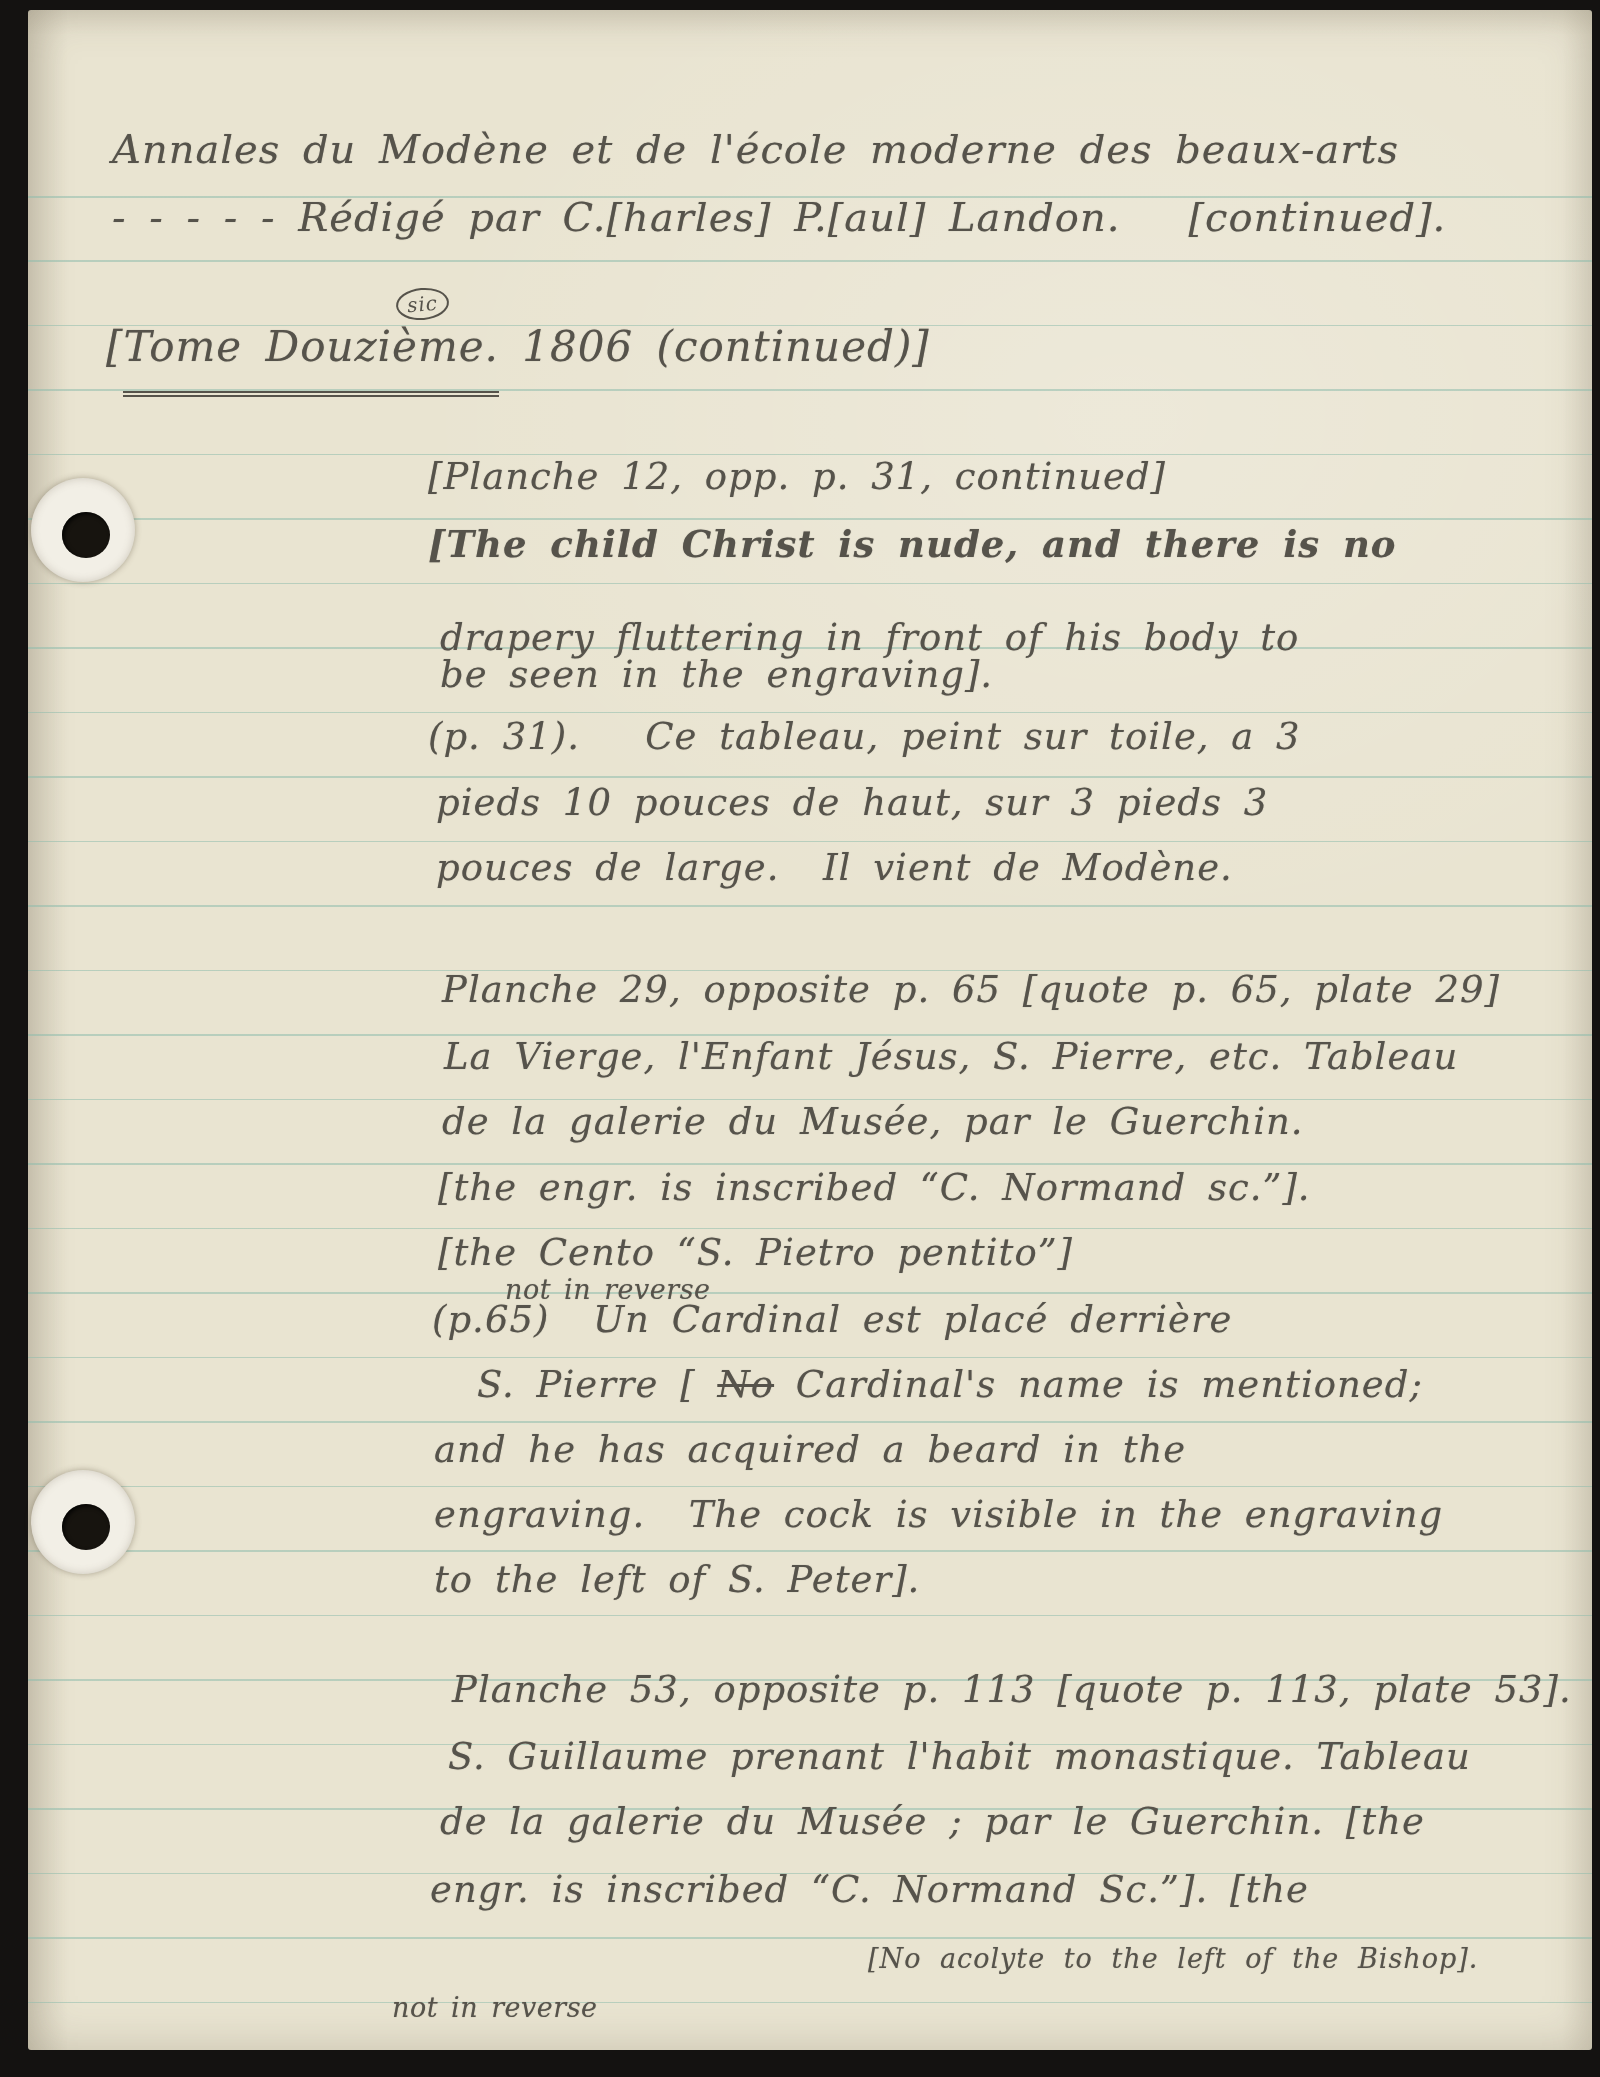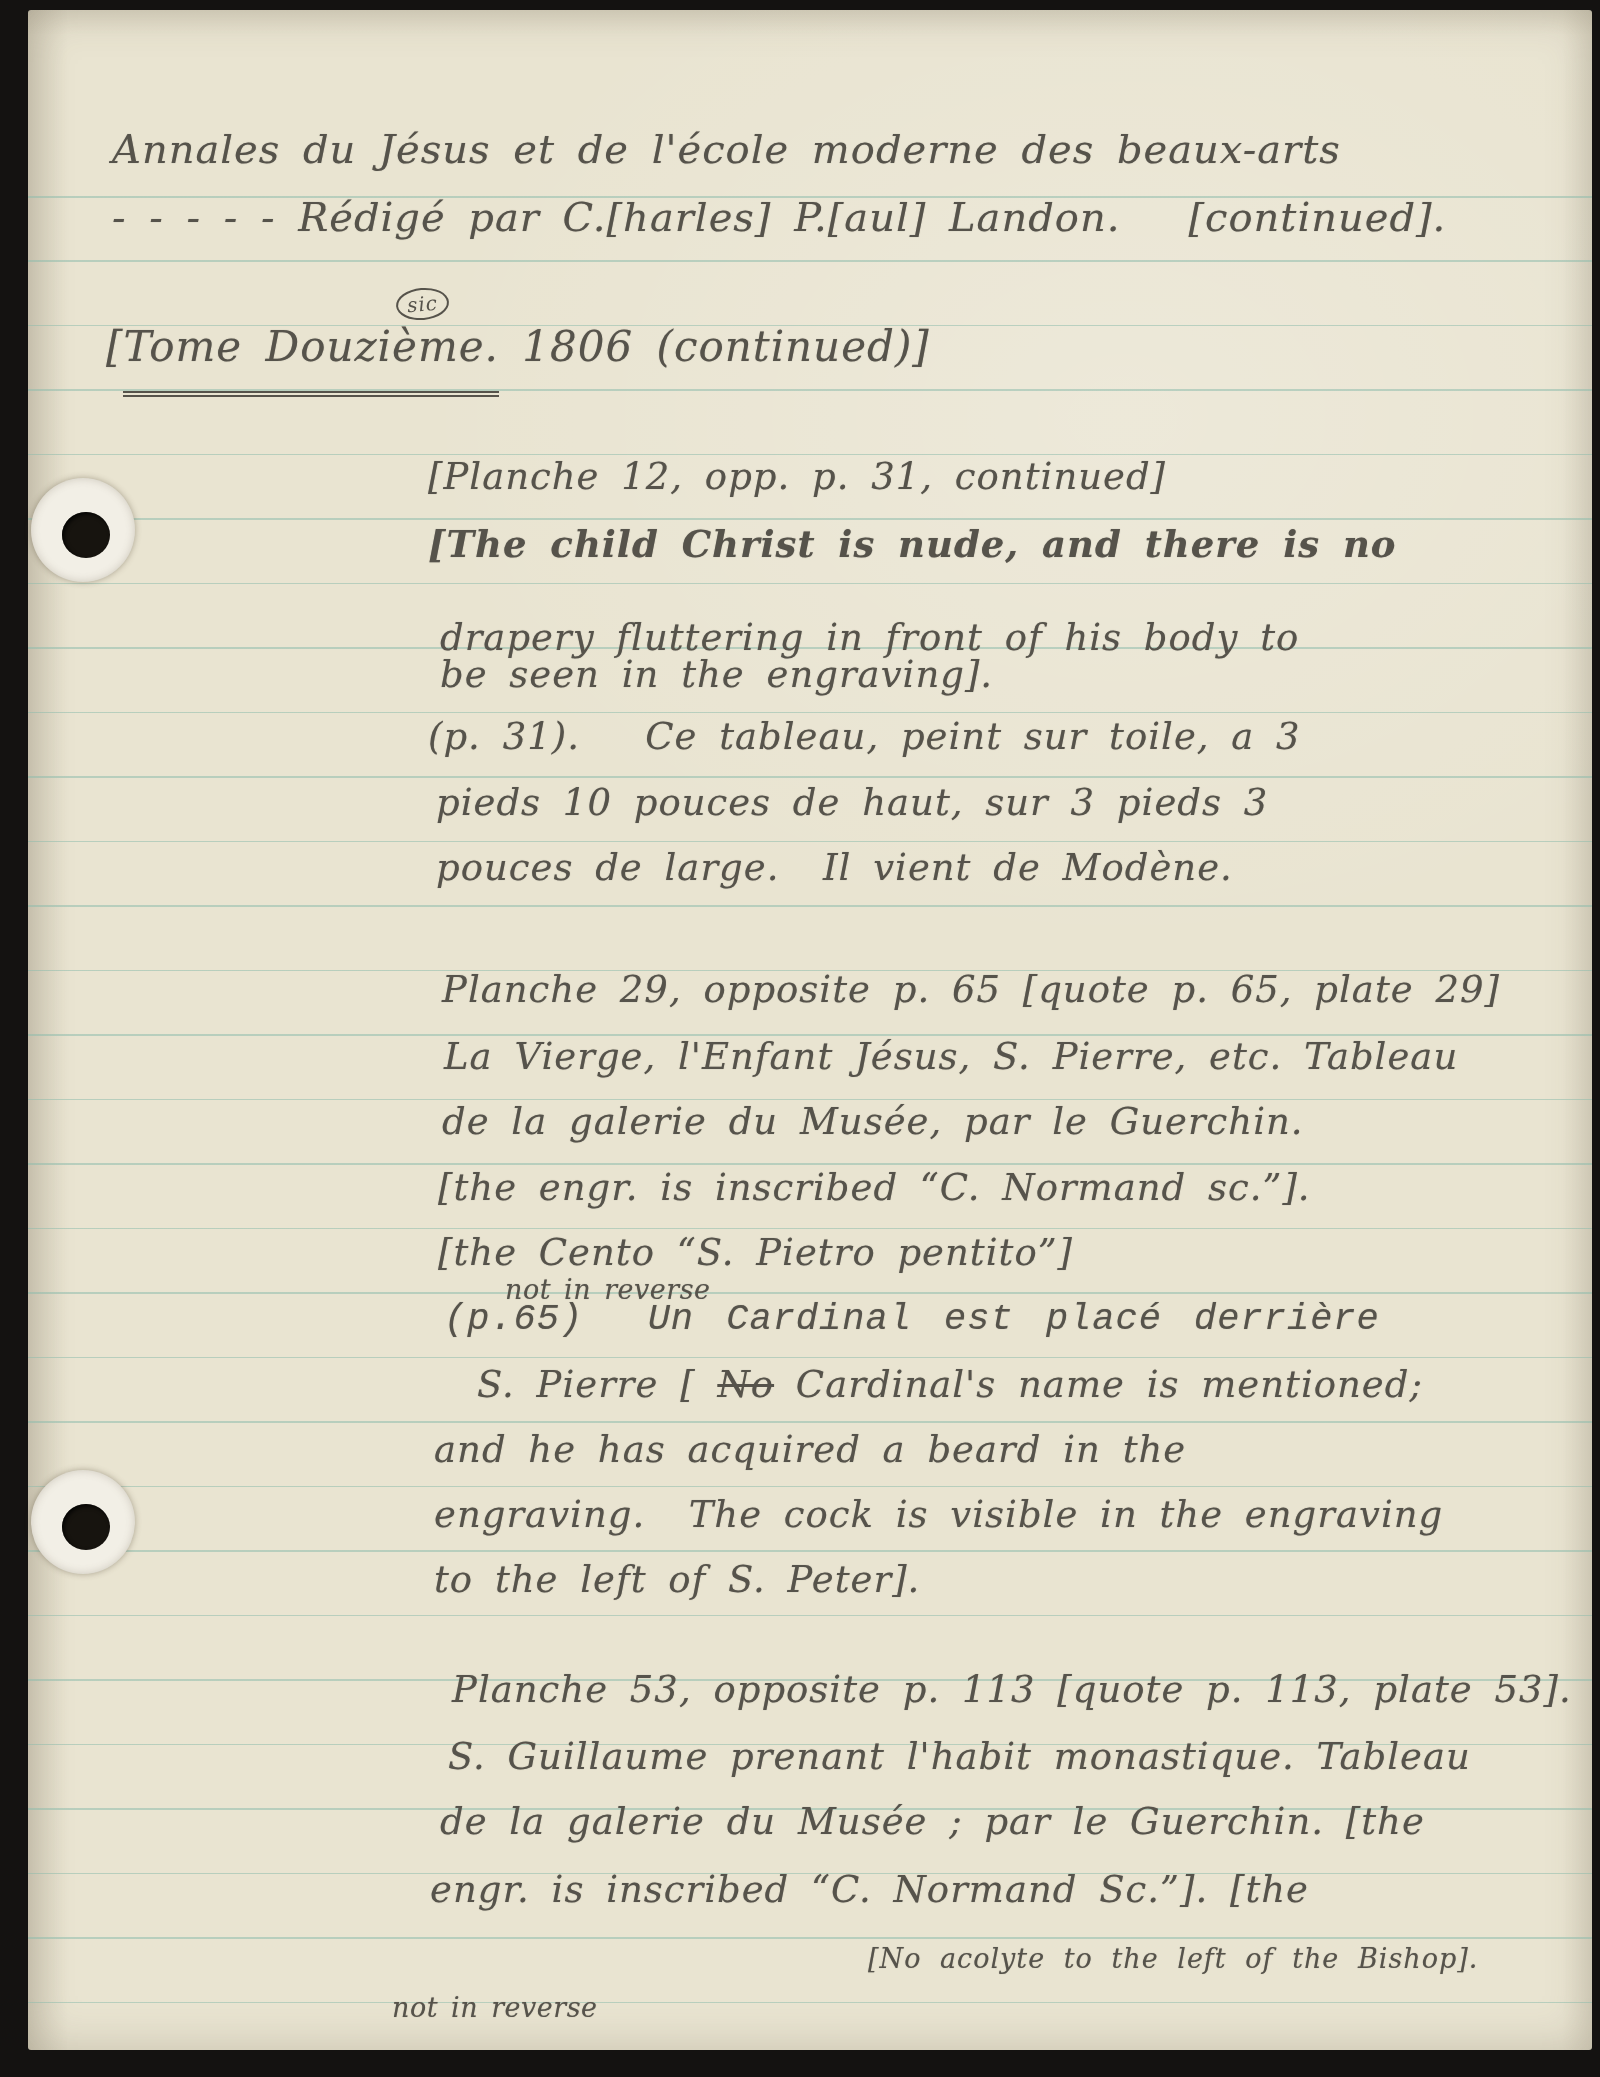--- a/index.html
+++ b/index.html
@@ -44,41 +44,41 @@
     <div class="ruling"></div>
   </div>
 
   <div class="punch" style="left:31px;top:478px;">
     <div class="punch-hole"></div>
   </div>
   <div class="punch" style="left:31px;top:1470px;">
     <div class="punch-hole"></div>
   </div>
 
-  <div class="hw size-h" style="left:112px;top:126px;">Annales du Jésus et de l'école moderne des beaux-arts</div>
+  <div class="hw size-h" style="left:112px;top:126px;">Annales du Modène et de l'école moderne des beaux-arts</div>
   <div class="hw size-h" style="left:112px;top:194px;">- - - - - Rédigé par C.[harles] P.[aul] Landon.   [continued].</div>
 
   <div class="sic" style="left:396px;top:288px;">sic</div>
   <div class="hw size-v" style="left:106px;top:322px;"><span>[</span><span class="u">Tome Douzième.</span><span> 1806 </span><span>(continued)]</span></div>
 
   <div class="hw size-b" style="left:428px;top:455px;">[Planche 12, opp. p. 31, continued]</div>
   <div class="hw size-b" style="left:428px;top:522px;font-weight:bold;">[The child Christ is nude, and there is no</div>
   <div class="hw size-b" style="left:440px;top:616px;">drapery fluttering in front of his body to</div>
   <div class="hw size-b" style="left:440px;top:653px;">be seen in the engraving].</div>
   <div class="hw size-b" style="left:428px;top:715px;">(p. 31).   Ce tableau, peint sur toile, a 3</div>
   <div class="hw size-b" style="left:436px;top:781px;">pieds 10 pouces de haut, sur 3 pieds 3</div>
   <div class="hw size-b" style="left:436px;top:846px;">pouces de large.  Il vient de Modène.</div>
 
   <div class="hw size-b" style="left:442px;top:968px;">Planche 29, opposite p. 65 [quote p. 65, plate 29]</div>
   <div class="hw size-b" style="left:444px;top:1035px;">La Vierge, l'Enfant Jésus, S. Pierre, etc. Tableau</div>
   <div class="hw size-b" style="left:442px;top:1100px;">de la galerie du Musée, par le Guerchin.</div>
   <div class="hw size-b" style="left:438px;top:1166px;">[the engr. is inscribed “C. Normand sc.”].</div>
   <div class="hw size-b" style="left:438px;top:1231px;">[the Cento “S. Pietro pentito”]</div>
   <div class="hw size-n" style="left:505px;top:1274px;">not in reverse</div>
-  <div class="hw size-b" style="left:444px;top:1298px;font-family:Liberation Mono, monospace;">(p.65)  Un Cardinal est placé derrière</div>
+  <div class="hw size-b" style="left:432px;top:1298px;">(p.65)  Un Cardinal est placé derrière</div>
   <div class="hw size-b" style="left:454px;top:1363px;margin-left:23px;"><span>S. Pierre [ </span><span class="strike">No</span><span> Cardinal's name is mentioned;</span></div>
   <div class="hw size-b" style="left:434px;top:1428px;">and he has acquired a beard in the</div>
   <div class="hw size-b" style="left:434px;top:1493px;">engraving.  The cock is visible in the engraving</div>
   <div class="hw size-b" style="left:434px;top:1558px;">to the left of S. Peter].</div>
 
   <div class="hw size-b" style="left:452px;top:1668px;">Planche 53, opposite p. 113 [quote p. 113, plate 53].</div>
   <div class="hw size-b" style="left:448px;top:1735px;">S. Guillaume prenant l'habit monastique. Tableau</div>
   <div class="hw size-b" style="left:440px;top:1800px;">de la galerie du Musée ; par le Guerchin. [the</div>
   <div class="hw size-b" style="left:430px;top:1868px;">engr. is inscribed “C. Normand Sc.”]. [the</div>
   <div class="hw size-s" style="left:868px;top:1943px;font-style:italic;">[No acolyte to the left of the Bishop].</div>

